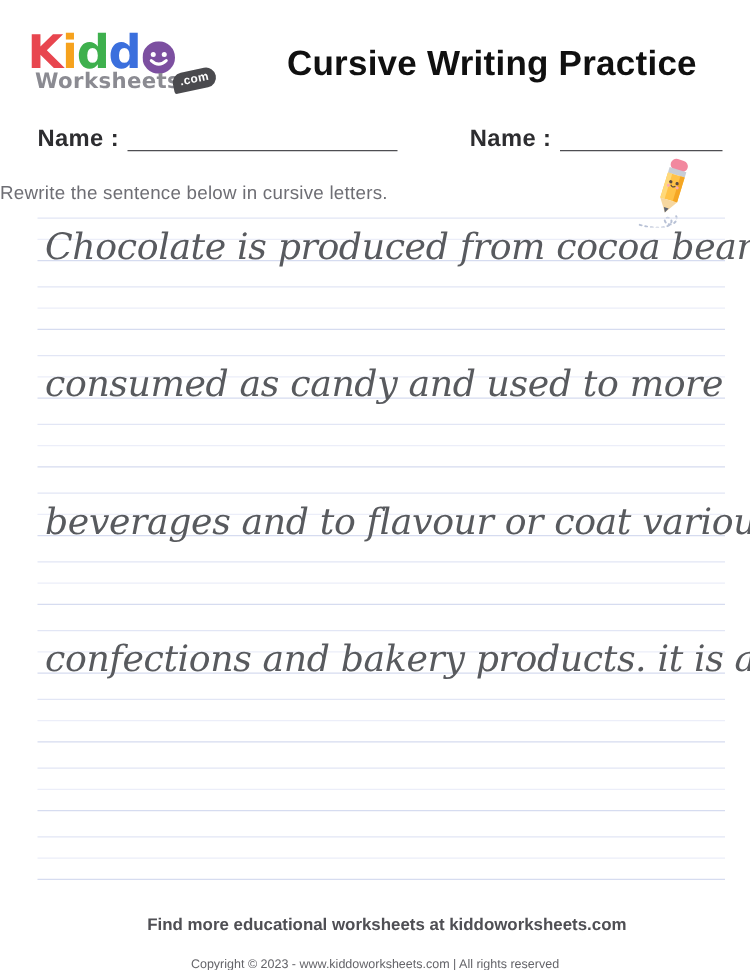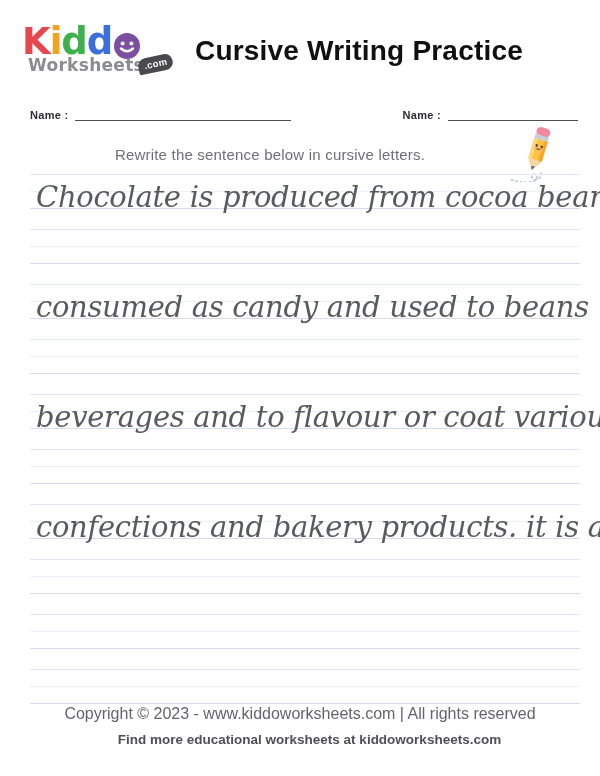--- a/index.html
+++ b/index.html
@@ -20,54 +20,54 @@
     font-family:"DejaVu Sans",sans-serif;}
   .brand-letter{display:block;}
   #brand-smiley{width:26px;height:26px;margin:0 0 1px 2px;flex:0 0 auto;}
   #logo-subtitle{margin:-5px 0 0 6px;font-size:17px;font-weight:700;
     color:var(--subtitle);letter-spacing:.3px;font-family:"DejaVu Sans",sans-serif;}
   #logo-badge{position:absolute;left:116px;top:32px;background:var(--badge);
     color:#fff;font-size:9.5px;font-weight:700;padding:2px 6px 3px;
     border-radius:8px 8px 8px 2px;transform:rotate(-12deg);letter-spacing:.3px;}
 
   
-  #page-title{position:absolute;left:195px;right:8px;top:35px;
+  #page-title{position:absolute;left:195px;right:8px;top:35px;text-align:center;
     font-size:28px;font-weight:800;color:var(--title);letter-spacing:.2px;
     font-family:"Liberation Sans",sans-serif;}
 
   
   #name-date-row{position:absolute;left:30px;right:22px;top:100px;height:21px;
     display:flex;align-items:flex-end;}
-  .field-label{font-size:11px;font-weight:700;color:var(--label);
+  .field-label{font-size:19px;font-weight:700;color:var(--label);
     letter-spacing:.3px;margin-right:7px;line-height:1;}
   .fill-line{border-bottom:1.8px solid #4e4e52;height:18px;}
   #name-line{width:216px;}
   #date-line{width:130px;}
   #nd-spacer{flex:1;}
 
   
-  #instruction{position:absolute;left:0;width:540px;top:146px;text-align:center;
+  #instruction{position:absolute;left:0;width:540px;top:146px;text-align:left;
     font-size:15px;font-weight:500;color:var(--instr);letter-spacing:.2px;}
   #pencil-wrap{position:absolute;left:505px;top:126px;width:62px;height:56px;}
 
   
   #writing-area{position:absolute;left:0;top:0;width:600px;height:776px;}
   .rule-group{position:absolute;left:30px;width:550px;height:35px;}
   .rl{position:absolute;left:0;right:0;height:1px;}
   .rl0{top:0;background:var(--rule-top);}
   .rl1{top:17px;background:var(--rule-mid);}
   .rl2{top:34px;background:var(--rule-base);}
   .cursive{position:absolute;left:6px;top:6px;white-space:nowrap;
     font-family:"DejaVu Serif",serif;font-style:italic;font-size:29px;
     letter-spacing:-0.3px;color:var(--script);}
 
   
   .footer-line{position:absolute;left:0;width:600px;text-align:center;}
   #footer-find{top:732px;font-size:13.5px;font-weight:700;color:var(--foot1);padding-left:19px;}
-  #footer-copy{top:705px;font-size:16px;font-weight:500;color:var(--foot2);}
+  #footer-copy{top:766px;font-size:10px;font-weight:500;color:var(--foot2);}
 </style>
 </head>
 <body>
 
 <div id="page">
 
   <div id="logo">
     <div id="brand-word">
 
       <span class="brand-letter" style="color: rgb(232, 70, 79);">K</span>
@@ -126,21 +126,21 @@
       </div>
       <div class="rule-group" style="top: 229px;">
         <div class="rl rl0"></div>
         <div class="rl rl1"></div>
         <div class="rl rl2"></div>
       </div>
       <div class="rule-group" style="top: 284px;">
         <div class="rl rl0"></div>
         <div class="rl rl1"></div>
         <div class="rl rl2"></div>
-        <span class="cursive">consumed as candy and used to beans</span>
+        <span class="cursive">consumed as candy and used to more</span>
       </div>
       <div class="rule-group" style="top: 339px;">
         <div class="rl rl0"></div>
         <div class="rl rl1"></div>
         <div class="rl rl2"></div>
       </div>
       <div class="rule-group" style="top: 394px;">
         <div class="rl rl0"></div>
         <div class="rl rl1"></div>
         <div class="rl rl2"></div>

